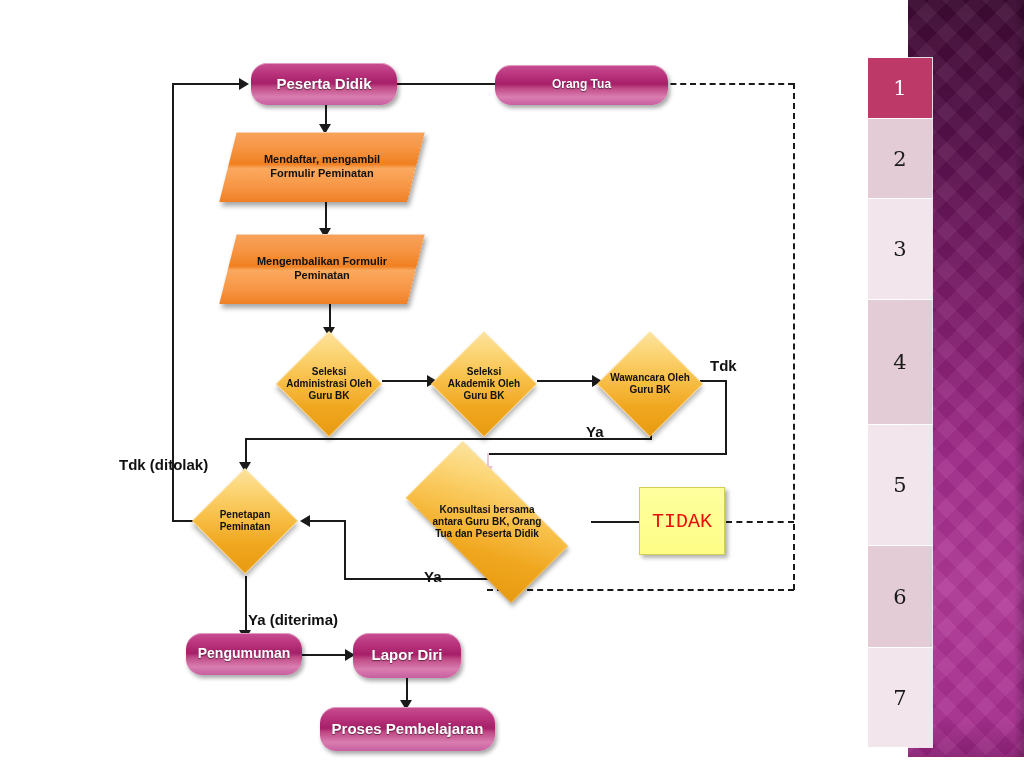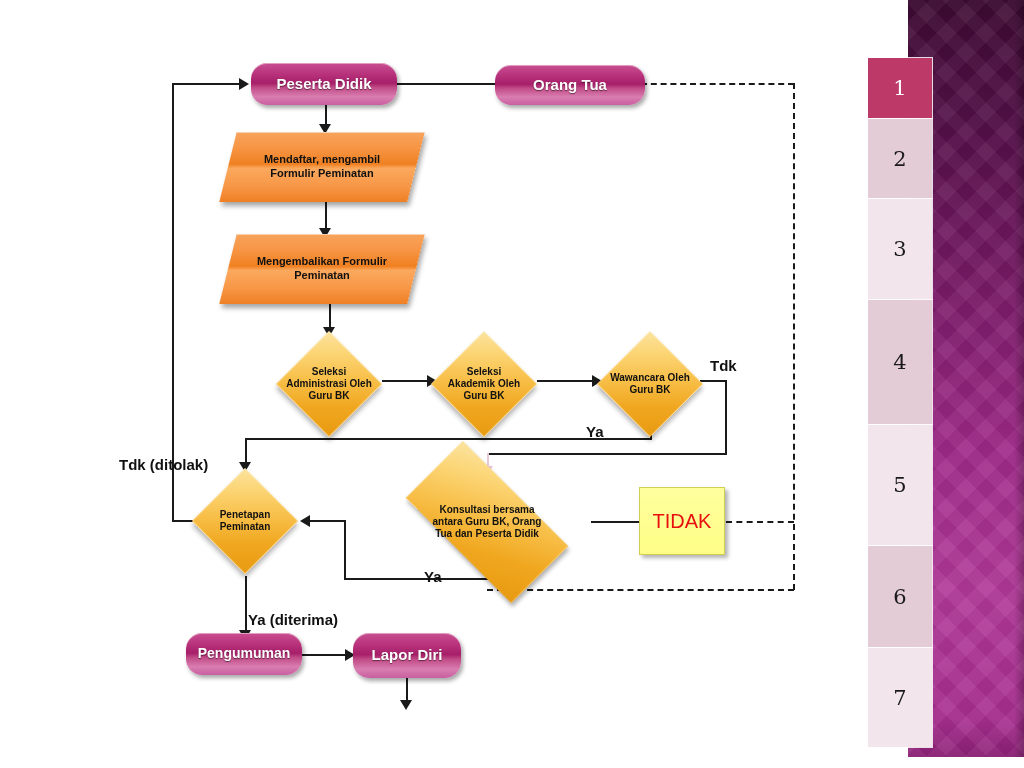--- a/index.html
+++ b/index.html
@@ -82,21 +82,21 @@
     text-align:center;color:#111;font-weight:bold;line-height:1.22;
     pointer-events:none;
   }
 
   
   .ybox{
     background:linear-gradient(to bottom,#ffff9e 0%,#fdfd86 100%);
     border:1px solid #cfcf54;
     box-shadow:3px 3px 4px rgba(0,0,0,.3);
     display:flex;align-items:center;justify-content:center;
-    color:#e8100f;font-weight:normal;
+    color:#e8100f;font-weight:normal;font-family:Liberation Mono, monospace;
   }
 
   
   .ln{position:absolute;background:#1a1a1a;}
   .ln.h{height:2px;}
   .ln.v{width:2px;}
   .dln{position:absolute;}
   .dln.h{height:0;border-top:2px dashed #1a1a1a;}
   .dln.v{width:0;border-left:2px dashed #1a1a1a;}
   .arrow{position:absolute;width:0;height:0;}
@@ -199,21 +199,21 @@
   <div class="edge-label" style="left:710px;top:357px;font-size:15px;">Tdk</div>
   <div class="edge-label" style="left:586px;top:423px;font-size:15px;">Ya</div>
   <div class="edge-label" style="left:119px;top:456px;font-size:15px;">Tdk (ditolak)</div>
   <div class="edge-label" style="left:248px;top:585px;font-size:15px;margin-top:26px;">Ya (diterima)</div>
   <div class="edge-label" style="left:424px;top:568px;font-size:15px;">Ya</div>
 
   <div class="node pill" style="left:251px;top:63px;width:146px;height:42px;font-size:15px;">
     <span>Peserta Didik</span>
   </div>
 
-  <div class="node pill" style="left:495px;top:65px;width:150px;height:40px;font-size:15px;">
+  <div class="node pill" style="left:495px;top:65px;width:173px;height:40px;font-size:12px;">
     <span>Orang Tua</span>
   </div>
 
   <div class="para-wrap" style="left:228px;top:132px;width:188px;height:70px;">
     <div class="para"></div>
     <div class="para-label" style="font-size:11px;padding:0 14px;box-sizing:border-box;">
       <span>Mendaftar, mengambil Formulir Peminatan</span>
     </div>
   </div>
 
@@ -264,14 +264,17 @@
   </div>
 
   <div class="node pill deep" style="left:186px;top:633px;width:116px;height:42px;font-size:14px;">
     <span>Pengumuman</span>
   </div>
 
   <div class="node pill deep" style="left:353px;top:633px;width:108px;height:45px;font-size:15px;">
     <span>Lapor Diri</span>
   </div>
 
+  <div class="node pill deep" style="left:320px;top:707px;width:175px;height:44px;font-size:15px;">
+    <span>Proses Pembelajaran</span>
+  </div>
 
 </div>
 
 </body></html>

